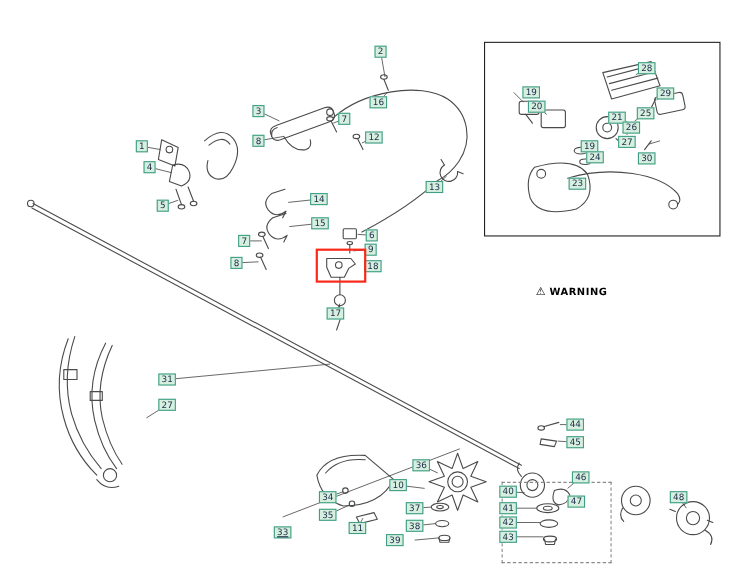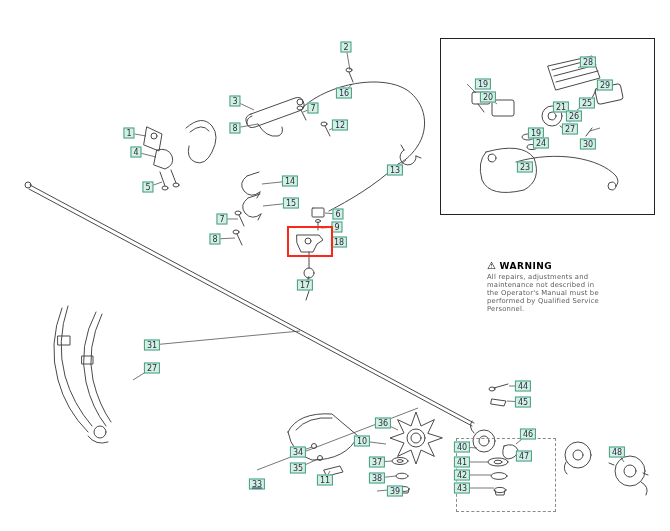--- a/index.html
+++ b/index.html
@@ -276,41 +276,34 @@
       <div class="plabel" style="left: 605px; top: 85px;">29</div>
       <div class="plabel" style="left: 588px; top: 128px; margin-top: 16px;">30</div>
       <div class="plabel" style="left: 152px; top: 345px;">31</div>
       <div class="plabel" style="left: 152px; top: 368px;">27</div>
       <div class="plabel" style="left: 257px; top: 484px; text-decoration: underline;">33</div>
       <div class="plabel" style="left: 298px; top: 452px;">34</div>
       <div class="plabel" style="left: 298px; top: 468px;">35</div>
       <div class="plabel" style="left: 383px; top: 423px;">36</div>
       <div class="plabel" style="left: 377px; top: 462px;">37</div>
       <div class="plabel" style="left: 377px; top: 478px;">38</div>
-      <div class="plabel" style="left: 395px; top: 491px;">39</div>
+      <div class="plabel" style="left: 359px; top: 491px;">39</div>
       <div class="plabel" style="left: 462px; top: 447px;">40</div>
       <div class="plabel" style="left: 462px; top: 462px;">41</div>
       <div class="plabel" style="left: 462px; top: 475px;">42</div>
       <div class="plabel" style="left: 462px; top: 488px;">43</div>
       <div class="plabel" style="left: 523px; top: 386px;">44</div>
       <div class="plabel" style="left: 523px; top: 402px;">45</div>
       <div class="plabel" style="left: 528px; top: 434px;">46</div>
       <div class="plabel" style="left: 524px; top: 456px;">47</div>
       <div class="plabel" style="left: 617px; top: 452px;">48</div>
     </div>
 
   <div id="hl" style="left: 287px; top: 226px; width: 46px; height: 31px;"></div>
 
   <div id="warn">
     <div class="warn-title">
       <span class="warn-icon">⚠</span>
       <span>WARNING</span>
     </div>
-    <div id="warn-lines">
-        <div class="warn-line">All repairs, adjustments and</div>
-        <div class="warn-line">maintenance not described in</div>
-        <div class="warn-line">the Operator's Manual must be</div>
-        <div class="warn-line">performed by Qualified Service</div>
-        <div class="warn-line">Personnel.</div>
-      </div>
   </div>
 
 </div>
 
 </body></html>

